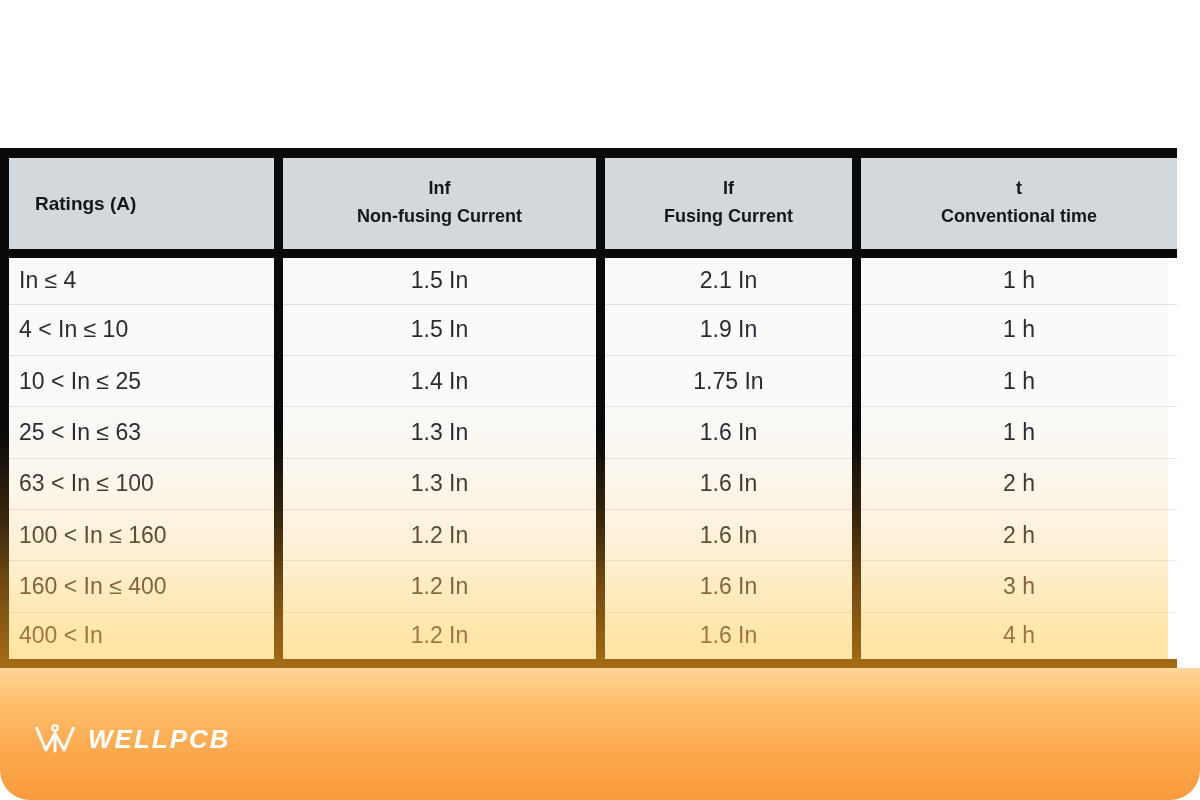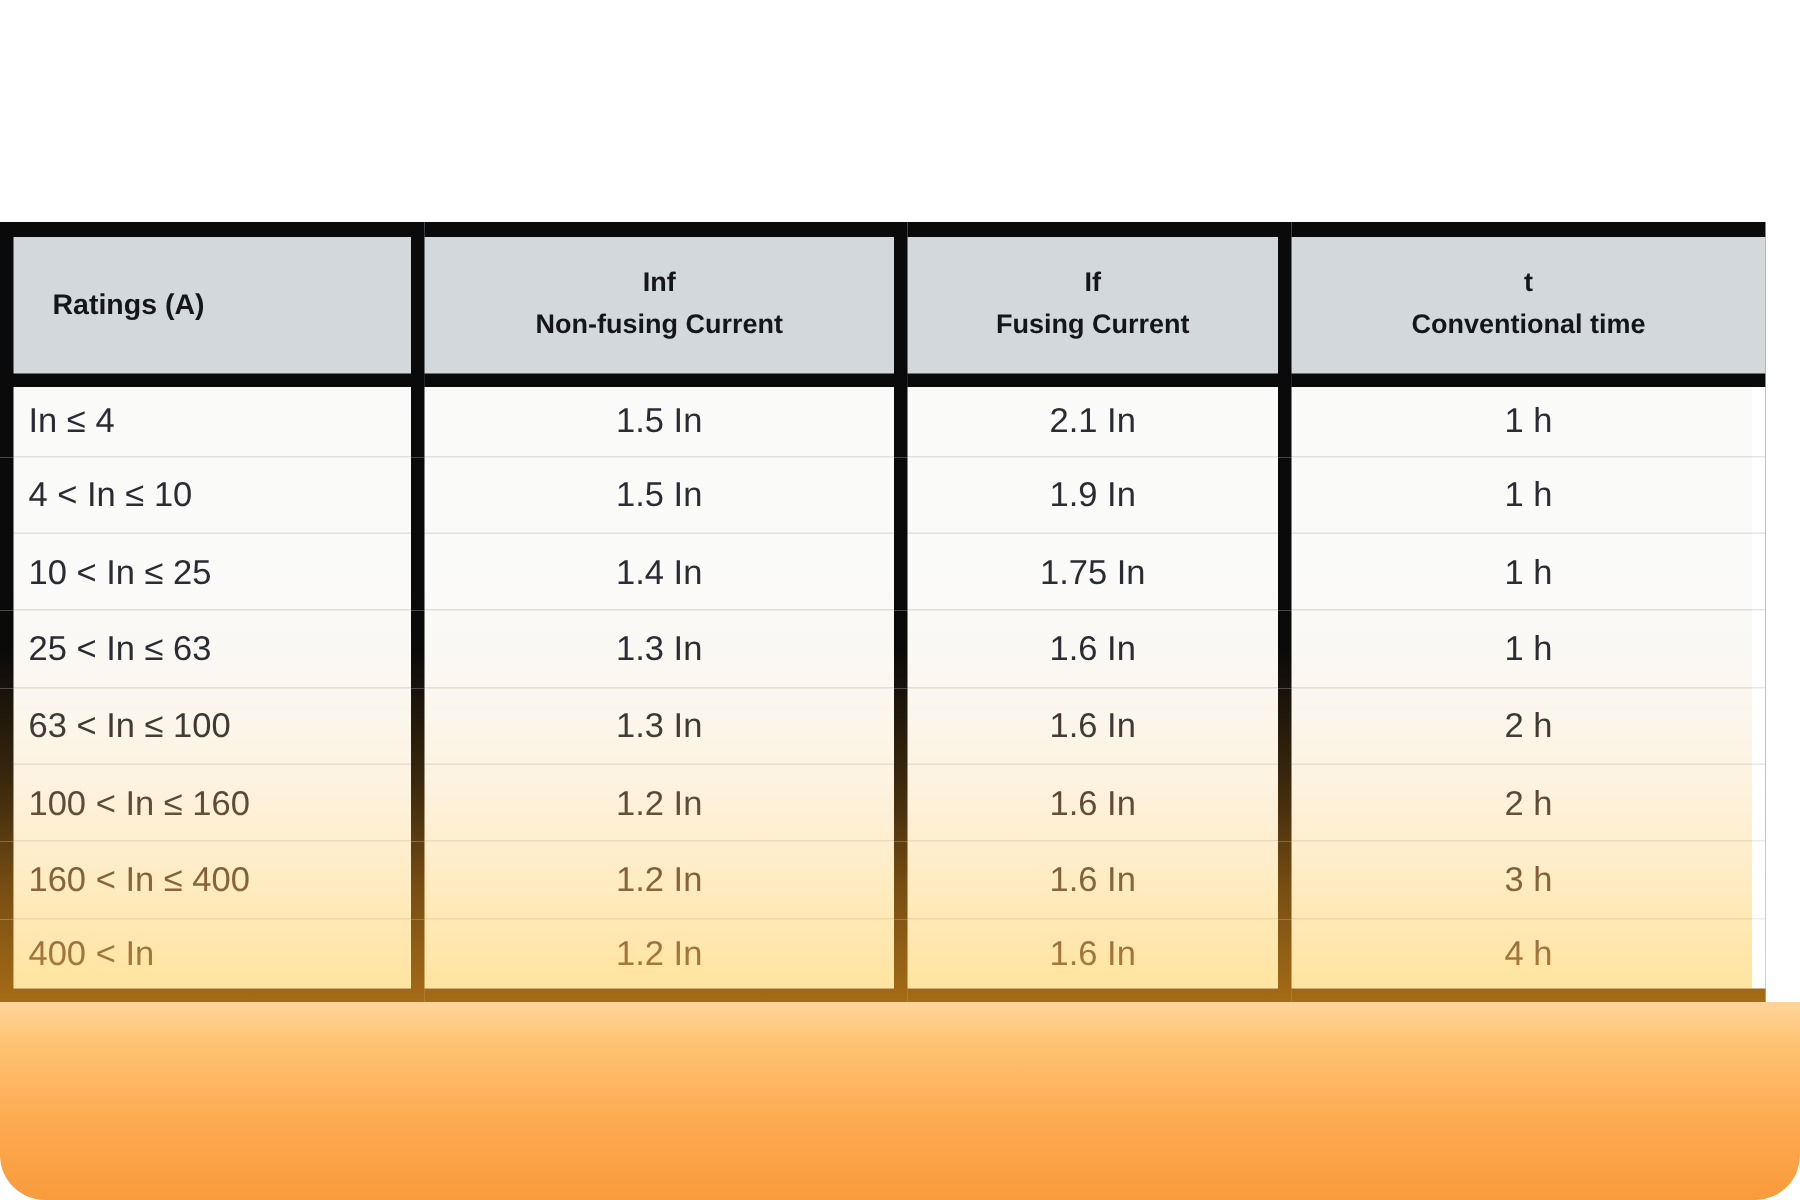--- a/index.html
+++ b/index.html
@@ -259,14 +259,23 @@
       </tbody>
     </table>
 
     <div class="border-fade"></div>
   </div>
 
   <div class="mask-white-right"></div>
 
   <div class="footer-band"></div>
 
+  <div class="logo-wrap">
+    <svg class="logo-mark" viewBox="0 0 48 36">
+      <path d="M4 6 L14 30 L24 12 L34 30 L44 6" fill="none" stroke="#ffffff" stroke-width="3.2" stroke-linecap="round" stroke-linejoin="round"></path>
+      <path d="M24 12 L24 31" fill="none" stroke="#ffffff" stroke-width="3.2" stroke-linecap="round"></path>
+      <circle cx="24" cy="6" r="3" fill="none" stroke="#ffffff" stroke-width="2.4"></circle>
+      <path d="M24 9 L24 12" stroke="#ffffff" stroke-width="2.4" stroke-linecap="round"></path>
+    </svg>
+    <span class="logo-text">WELLPCB</span>
+  </div>
 
 </div>
 
 </body></html>

